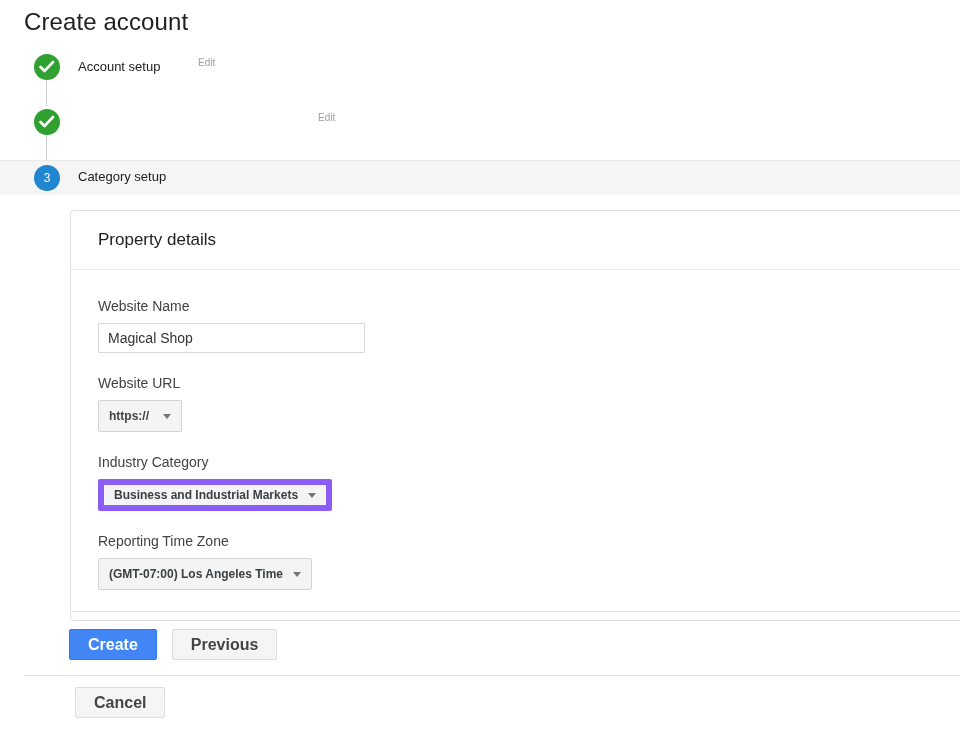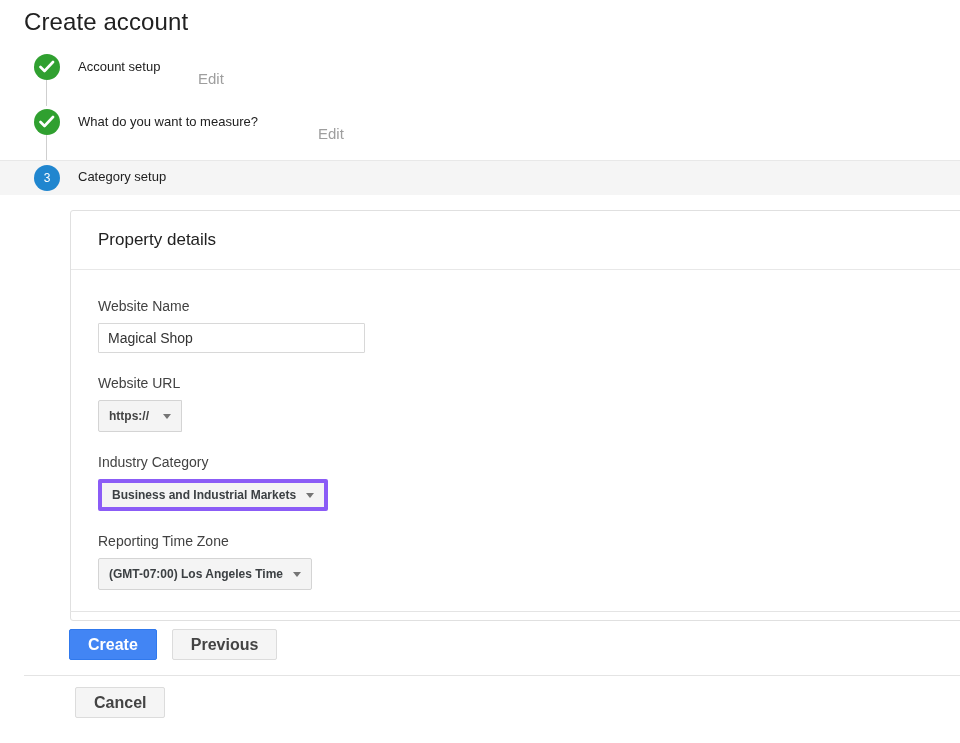--- a/index.html
+++ b/index.html
@@ -94,22 +94,22 @@
     font-weight: 400;
     color: #212121;
     line-height: 24px;
     white-space: nowrap;
   }
   .step-row.active .step-label {
     top: 4px;
   }
   .step-edit {
     position: absolute;
-    top: 20px;
-    font-size: 15px;
+    top: 4px;
+    font-size: 10px;
     color: #9e9e9e;
     line-height: 18px;
     cursor: pointer;
   }
 
   
   .card {
     position: absolute;
     left: 70px;
     top: 210px;
@@ -202,21 +202,21 @@
     border: 1px solid #d4d4d4;
     background: #f4f4f4;
     border-radius: 2px;
     font-size: 12px;
     font-weight: bold;
     color: #3c4043;
     cursor: pointer;
     white-space: nowrap;
   }
   .select-btn.focused {
-    border: 4px solid #8b5cf6;
+    border: 6px solid #8b5cf6;
   }
   .select-row { display: flex; gap: 14px; }
 
   .caret {
     width: 0;
     height: 0;
     border-left: 4px solid transparent;
     border-right: 4px solid transparent;
     border-top: 5px solid #757575;
     flex: none;
@@ -294,21 +294,20 @@
     <div class="step-edit" style="left:198px">Edit</div>
   </div>
 
   <div class="step-row">
     <div class="step-bullet bullet-done">
       <svg width="16" height="14" viewBox="0 0 16 14" aria-hidden="true">
         <polyline points="1.5,7 5.5,11 14,2" fill="none" stroke="#ffffff" stroke-width="2.6" stroke-linecap="round" stroke-linejoin="round"></polyline>
       </svg>
     </div>
     <div class="step-connector"></div>
-    <div class="step-label">What do you want to measure?</div>
     <div class="step-edit" style="left:318px">Edit</div>
   </div>
 
   <div class="step-row active">
     <div class="step-bullet bullet-current">3</div>
     <div class="step-label">Category setup</div>
   </div>
 
 </div>
 

